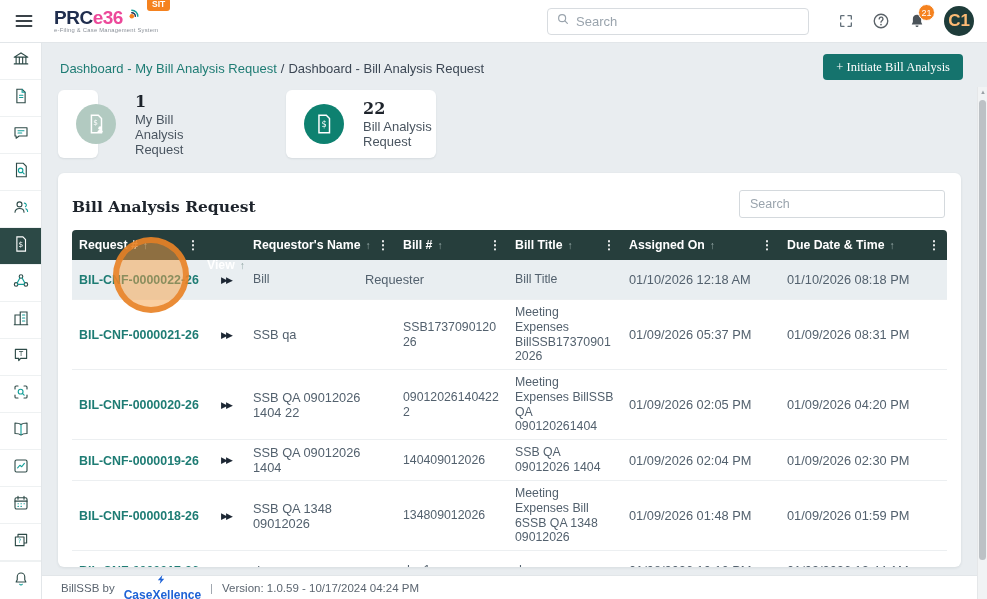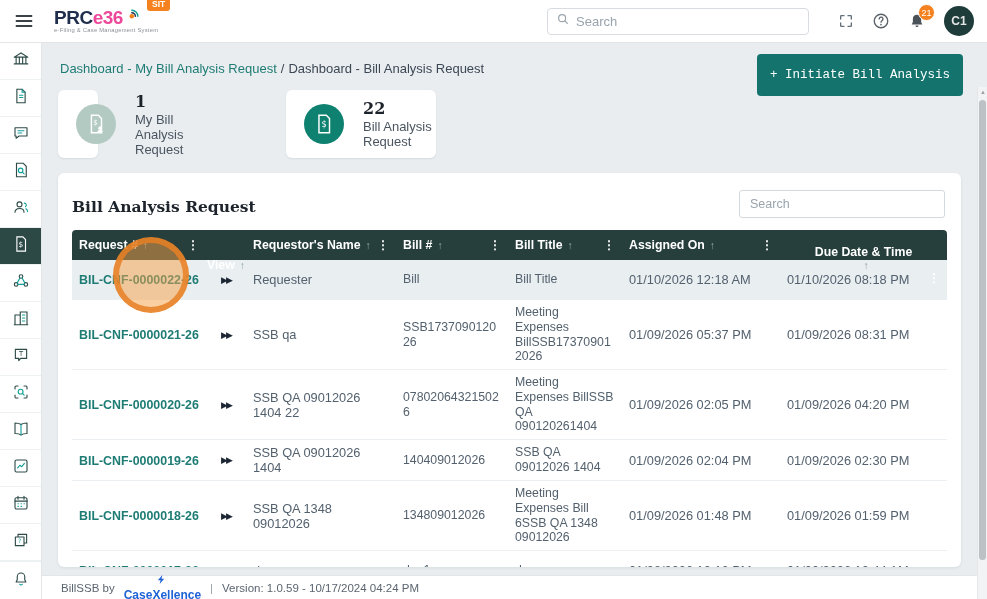--- a/index.html
+++ b/index.html
@@ -22,39 +22,39 @@
   .tb-spacer { flex:1; }
   .tb-search { width:262px; height:27px; border:1px solid #d8dce0; border-radius:4px;
                display:flex; align-items:center; padding:0 8px; margin-right:20px; background:#fff; }
   .tb-search input { border:none; outline:none; flex:1; font-size:13px; color:#555;
                      font-family:"Liberation Sans",sans-serif; margin-left:6px; background:transparent;}
   .tb-search input::placeholder { color:#9aa4ad; }
   .tb-icon { margin:0 9px; display:flex; align-items:center; justify-content:center; cursor:pointer; position:relative; color:#5a6268; }
   .bell-badge { position:absolute; top:-8px; right:-9px; min-width:17px; height:17px; background:#f5821f;
                 color:#fff; border-radius:50%; font-size:9px; font-weight:normal;
                 display:flex; align-items:center; justify-content:center; border:1.5px solid #fff; }
-  .avatar { width:30px; height:30px; border-radius:50%; background:#1e3c3a; color:#e5e5e5; font-size:12px;
+  .avatar { width:30px; height:30px; border-radius:50%; background:#1e3c3a; color:#fdba74; font-size:17px;
             font-weight:bold; display:flex; align-items:center; justify-content:center; margin:0 13px 0 9px; cursor:pointer;}
 
   
   .sidebar { position:absolute; top:43px; left:0; width:42px; height:556px; background:#fff;
              border-right:1px solid #e2e6e9; z-index:25; display:flex; flex-direction:column; }
   .side-item { height:37px; flex:0 0 37px; display:flex; align-items:center; justify-content:center;
                border-bottom:1px solid #eef1f2; color:#2e4b48; cursor:pointer; }
   .side-item.active { background:#2c4946; color:#fff; }
   .side-item.bottom { margin-top:auto; border-top:1px solid #eef1f2; border-bottom:none; flex:0 0 38px; }
 
   
   .main { position:absolute; left:42px; top:43px; width:945px; height:532px; }
   .crumbs { position:absolute; left:18px; top:18px; font-size:13px; color:#3c4754; }
   .crumbs a { color:#1e7c74; text-decoration:none; cursor:pointer; }
   .crumb-sep { margin:0 4px; }
-  .initiate-btn { position:absolute; right:24px; top:11px; height:42px; background:#15736d; color:#fff;
+  .initiate-btn { position:absolute; right:24px; top:11px; height:26px; background:#15736d; color:#fff;
                   border:none; border-radius:4px; font-size:12.5px; padding:0 13px; cursor:pointer;
-                  font-family:Liberation Mono, monospace; }
+                  font-family:Liberation Serif, serif; }
 
   .card { position:absolute; top:47px; width:218px; height:68px; background:#fff; border-radius:6px;
           box-shadow:0 1px 2px rgba(25,39,52,.09); display:flex; align-items:center; padding-left:18px; }
   .card.c1 { left:16px; } .card.c2 { left:244px; }
   .card-circle { width:40px; height:40px; border-radius:50%; display:flex; align-items:center; justify-content:center; color:#fff; flex:0 0 40px;}
   .card.c1 .card-circle { background:#b2cac1; } .card.c2 .card-circle { background:#0e8170; }
   .card-text { margin-left:19px; }
   .card-num { font-family:"DejaVu Serif",serif; font-weight:bold; font-size:16px; color:#1d232b; }
   .card-label { font-size:13px; color:#4a5560; margin-top:1px; }
 
@@ -69,21 +69,21 @@
   .panel-search::placeholder { color:#9aa4ad; }
 
   .table { position:absolute; left:14px; top:57px; width:875px; }
   .thead { display:flex; align-items:center; background:#263e3c; color:#fff; height:30px;
            border-radius:4px 4px 0 0; font-size:12.3px; font-weight:bold; }
   .th { display:flex; align-items:center; padding:16px 7px; height:100%; }
   .th.center { justify-content:center;margin-top:40px; }
   .sort { color:#94a8a6; font-size:10.5px; margin-left:5px; font-weight:normal; }
   .dots { margin-left:auto; color:#fff; font-size:12px; font-weight:bold; cursor:pointer; padding-left:4px;}
   .c0 { width:134px; } .c1 { width:40px; } .c2 { width:150px; } .c3 { width:112px; }
-  .c4 { width:114px; } .c5 { width:158px; } .c6 { width:167px;flex-direction:column; }
+  .c4 { width:114px; } .c5 { width:158px; } .c6 { width:167px; }
 
   .tr { display:flex; align-items:center; border-bottom:1px solid #eceff1; background:#fff;
         font-size:12.8px; color:#53616e; min-height:40px; }
   .tr.hl { background:#e9eef1; }
   .td { padding:5px 7px; }
   .td a { color:#1e7c74; font-weight:600; font-size:12.4px; cursor:pointer; }
   .td.view { text-align:center; color:#1c2633; font-size:9px; letter-spacing:-2px; cursor:pointer; }
   .td.wrap { font-size:12.3px; line-height:1.2; overflow-wrap:anywhere; }
 
   
@@ -331,40 +331,40 @@
           <div class="th c6">
               <span>Due Date &amp; Time</span>
               <span class="sort">↑</span>
               <span class="dots">⋮</span>
             </div>
         </div>
 
         <div class="tr hl">
           <div class="td c0"><a>BIL-CNF-0000022-26</a></div>
           <div class="td c1 view">▶▶</div>
+          <div class="td c3 wrap">Bill</div>
           <div class="td c2">Requester</div>
-          <div class="td c3 wrap">Bill</div>
           <div class="td c4 wrap">Bill Title</div>
           <div class="td c5">01/10/2026 12:18 AM</div>
           <div class="td c6">01/10/2026 08:18 PM</div>
         </div>
         <div class="tr">
           <div class="td c0"><a>BIL-CNF-0000021-26</a></div>
           <div class="td c1 view">▶▶</div>
           <div class="td c2">SSB qa</div>
           <div class="td c3 wrap">SSB173709012026</div>
           <div class="td c4 wrap">Meeting Expenses BillSSB173709012026</div>
           <div class="td c5">01/09/2026 05:37 PM</div>
           <div class="td c6">01/09/2026 08:31 PM</div>
         </div>
         <div class="tr">
           <div class="td c0"><a>BIL-CNF-0000020-26</a></div>
           <div class="td c1 view">▶▶</div>
           <div class="td c2">SSB QA 09012026 1404 22</div>
-          <div class="td c3 wrap">078020643215026</div>
+          <div class="td c3 wrap">090120261404222</div>
           <div class="td c4 wrap">Meeting Expenses BillSSB QA 090120261404</div>
           <div class="td c5">01/09/2026 02:05 PM</div>
           <div class="td c6">01/09/2026 04:20 PM</div>
         </div>
         <div class="tr">
           <div class="td c0"><a>BIL-CNF-0000019-26</a></div>
           <div class="td c1 view">▶▶</div>
           <div class="td c2">SSB QA 09012026 1404</div>
           <div class="td c3 wrap">140409012026</div>
           <div class="td c4 wrap">SSB QA 09012026 1404</div>

